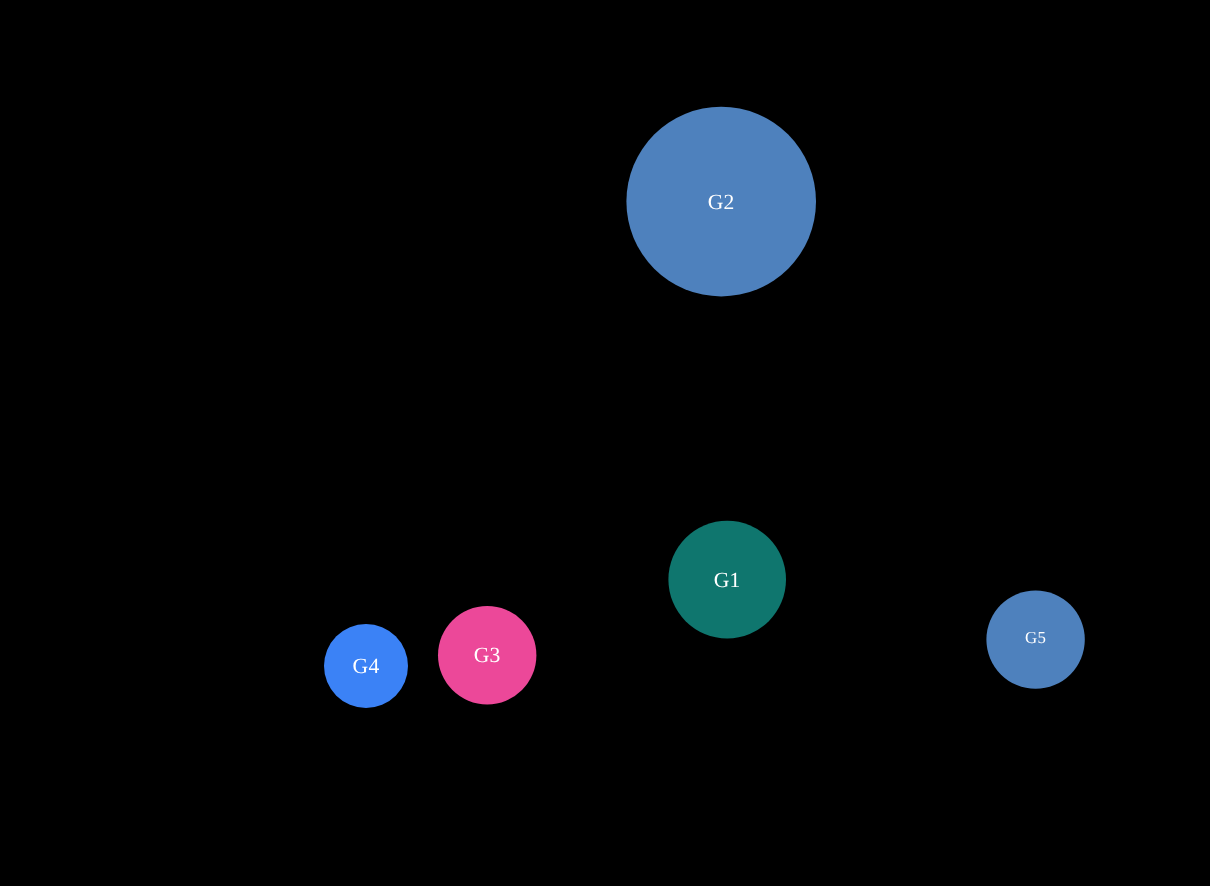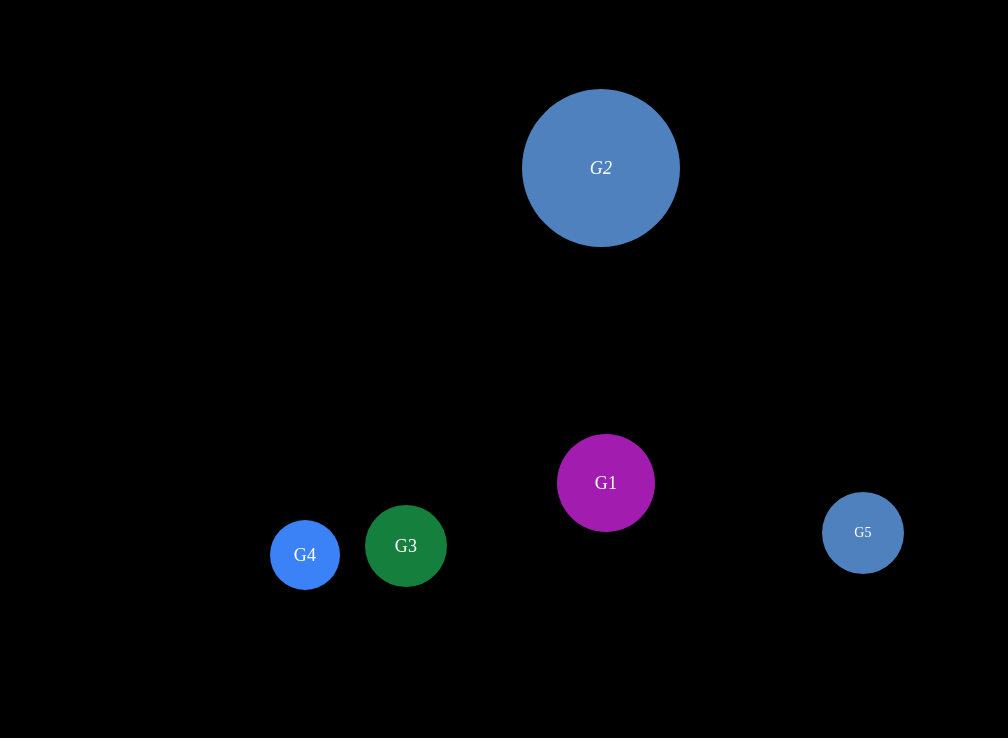--- a/index.html
+++ b/index.html
@@ -32,27 +32,27 @@
     color: #FFFFFF;
     letter-spacing: 0.2px;
     user-select: none;
     white-space: nowrap;
   }
 </style>
 </head>
 <body>
 
 <div id="canvas" style="width: 1008px; height: 738px; background: rgb(0, 0, 0);">
-    <div class="bubble" style="left: 557px; top: 434px; width: 98px; height: 98px; background: #a21caf;">
+    <div class="bubble" style="left: 557px; top: 434px; width: 98px; height: 98px; background: #0f766e;">
       <span class="bubble-label" style="font-size: 18px; color: rgb(255, 255, 255);">G1</span>
     </div>
-    <div class="bubble" style="left: 522px; top: 89px; width: 158px; height: 158px; background: rgb(78, 129, 189); font-style: italic;">
+    <div class="bubble" style="left: 522px; top: 89px; width: 158px; height: 158px; background: rgb(78, 129, 189);">
       <span class="bubble-label" style="font-size: 18px; color: rgb(255, 255, 255);">G2</span>
     </div>
-    <div class="bubble" style="left: 365px; top: 505px; width: 82px; height: 82px; background: #15803d;">
+    <div class="bubble" style="left: 365px; top: 505px; width: 82px; height: 82px; background: #ec4899;">
       <span class="bubble-label" style="font-size: 18px; color: rgb(255, 255, 255);">G3</span>
     </div>
     <div class="bubble" style="left: 270px; top: 520px; width: 70px; height: 70px; background: #3b82f6;">
       <span class="bubble-label" style="font-size: 18px; color: rgb(255, 255, 255);">G4</span>
     </div>
     <div class="bubble" style="left: 822px; top: 492px; width: 82px; height: 82px; background: rgb(78, 129, 189);">
       <span class="bubble-label" style="font-size: 14px; color: rgb(255, 255, 255);">G5</span>
     </div>
   </div>
 

